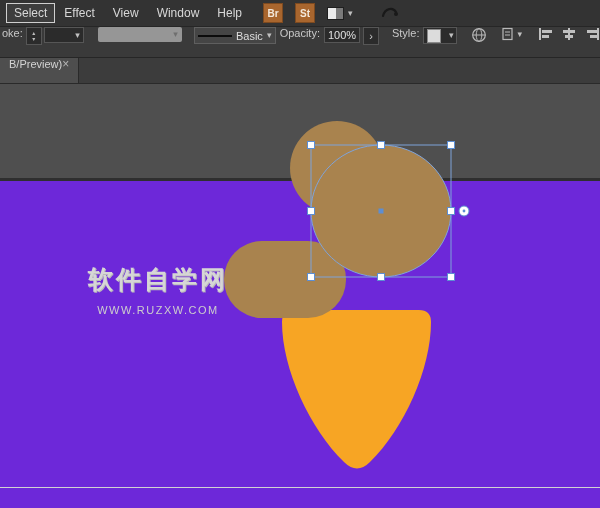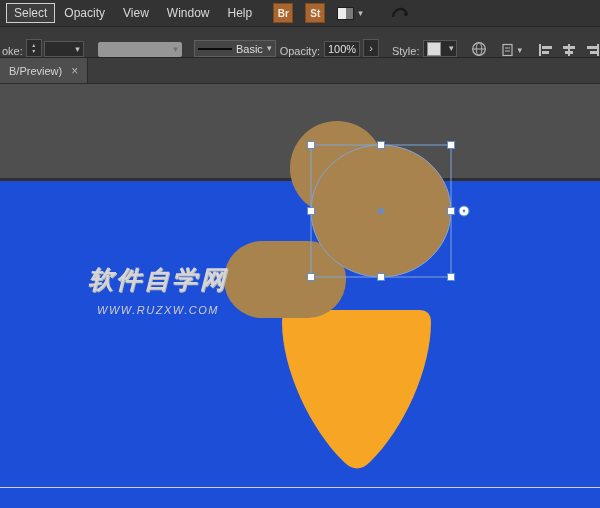--- a/index.html
+++ b/index.html
@@ -27,21 +27,21 @@
   .grid-glyph { width:15px; height:11px; border:1px solid #1f1f1f; display:flex; }
   .grid-glyph .g-l { width:8px; height:11px; background:#ececec; }
   .grid-glyph .g-r { width:7px; height:11px; background:#7a7a7a; }
   .chev { color:#c0c0c0; font-size:9px; line-height:1; }
   .gesture { margin-left:28px; display:flex; align-items:center; }
 
   
   .controlbar {
     position:absolute; top:26px; left:0; width:600px; height:32px;
     background:#3a3a3a; border-top:1px solid #262626; border-bottom:1px solid #262626;
-    display:flex; align-items:flex-end; font-size:11px; color:#c8c8c8;
+    display:flex; align-items:flex-start; font-size:11px; color:#c8c8c8;
     box-sizing:border-box;
   }
   .cb-label { margin-left:2px; }
   .spinner {
     width:14px; height:16px; margin-left:3px; background:#2b2b2b; border:1px solid #565656;
     display:flex; flex-direction:column; align-items:center; justify-content:center;
     font-size:6px; line-height:6px; color:#bdbdbd;
   }
   .dd {
     height:16px; background:#2b2b2b; border:1px solid #565656;
@@ -69,27 +69,27 @@
   .icon-btn { margin-left:14px; display:flex; align-items:center; gap:3px; }
   .align-group { display:flex; gap:7px; margin-left:16px; }
 
   
   .tabbar {
     position:absolute; top:58px; left:0; width:600px; height:26px;
     background:#3c3c3c; border-bottom:1px solid #2a2a2a; box-sizing:border-box;
   }
   .tab {
     position:absolute; left:0; top:0; height:25px; background:#4e4e4e;
-    display:flex; align-items:center; gap:9px; padding:0 9px;
+    display:flex; align-items:flex-start; padding:0 9px;
     font-size:11px; color:#d4d4d4; border-right:1px solid #2a2a2a;
   }
   .tab-close { color:#b5b5b5; font-size:12px; line-height:1; }
 
   
-  .canvas { position:absolute; top:84px; left:0; width:600px; height:424px; background:#1d4ed8;font-style:italic; }
+  .canvas { position:absolute; top:84px; left:0; width:600px; height:424px; background:#6d28d9; }
   .pasteboard {
     position:absolute; top:0; left:0; width:600px; height:94px;
     background:#4f4f4f; border-bottom:3px solid #2f2f2f; box-sizing:content-box;
   }
   .art-svg { position:absolute; top:0; left:0; }
   .handle { fill:#ffffff; stroke:#5d8ed2; stroke-width:1; }
   .watermark {
     position:absolute; top:180px; left:74px; width:168px; text-align:center;
     pointer-events:none; color:#cfcfcf; z-index:5;
   }
@@ -98,21 +98,21 @@
     color:#d6d6d6; text-shadow:1px 1px 0 #b9b9b9;
   }
   .wm2 { font-size:11px; letter-spacing:1.5px; color:#cdcdcd; margin-top:10px; }
   .artboard-bottom { position:absolute; top:403px; left:0; width:600px; height:1px; background:#d2d2d2; }
 </style>
 </head>
 <body>
 
 <div class="menubar">
   <span class="menu-item active">Select</span>
-  <span class="menu-item">Opacity</span>
+  <span class="menu-item">Effect</span>
   <span class="menu-item">View</span>
   <span class="menu-item">Window</span>
   <span class="menu-item">Help</span>
 
   <div class="panel-btn">Br</div>
   <div class="panel-btn st">St</div>
 
   <div class="grid-btn">
     <span class="grid-glyph">
         <span class="g-l"></span>

